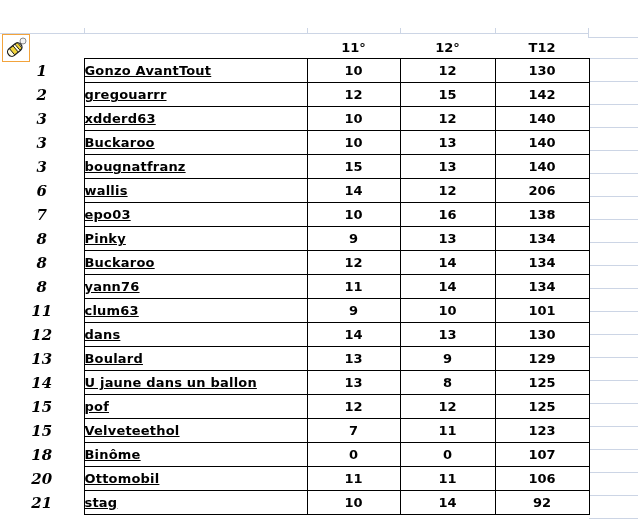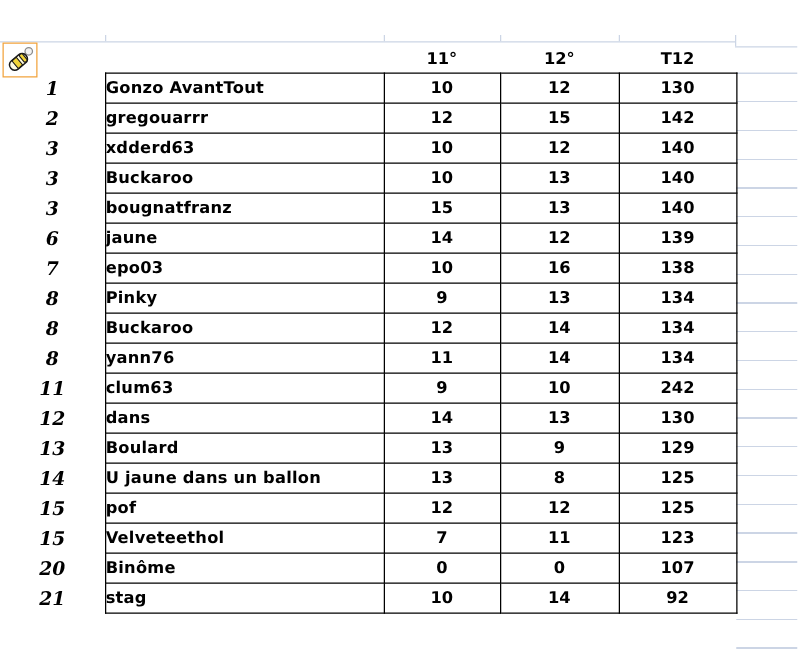--- a/index.html
+++ b/index.html
@@ -53,21 +53,21 @@
     border: none;
   }
   table.board td { height: 23px; padding: 0; color: #000; overflow: hidden; white-space: nowrap; }
   td.b { border: 1.5px solid #000; }
   td.rank {
     font: italic bold 15px "DejaVu Serif", serif;
     text-align: center; padding-right: 10px;
   }
   td.name {
     font: bold 13px "DejaVu Sans", sans-serif;
-    padding-left: 4px; letter-spacing: 0.2px;
+    padding-left: 4px; letter-spacing: 0.2px; text-decoration: underline;
   }
   td.num {
     font: bold 13px "DejaVu Sans", sans-serif;
     text-align: center;
   }
 </style>
 </head>
 <body>
 
 <div class="stage">
@@ -144,24 +144,24 @@
     </tr>
         <tr>
       <td class="rank">3</td>
       <td class="name b">bougnatfranz</td>
       <td class="num b">15</td>
       <td class="num b">13</td>
       <td class="num b">140</td>
     </tr>
         <tr>
       <td class="rank">6</td>
-      <td class="name b">jaune</td>
-      <td class="num b">14</td>
-      <td class="num b">12</td>
-      <td class="num b">139</td>
+      <td class="name b">wallis</td>
+      <td class="num b">14</td>
+      <td class="num b">12</td>
+      <td class="num b">206</td>
     </tr>
         <tr>
       <td class="rank">7</td>
       <td class="name b">epo03</td>
       <td class="num b">10</td>
       <td class="num b">16</td>
       <td class="num b">138</td>
     </tr>
         <tr>
       <td class="rank">8</td>
@@ -182,21 +182,21 @@
       <td class="name b">yann76</td>
       <td class="num b">11</td>
       <td class="num b">14</td>
       <td class="num b">134</td>
     </tr>
         <tr>
       <td class="rank">11</td>
       <td class="name b">clum63</td>
       <td class="num b">9</td>
       <td class="num b">10</td>
-      <td class="num b">242</td>
+      <td class="num b">101</td>
     </tr>
         <tr>
       <td class="rank">12</td>
       <td class="name b">dans</td>
       <td class="num b">14</td>
       <td class="num b">13</td>
       <td class="num b">130</td>
     </tr>
         <tr>
       <td class="rank">13</td>
@@ -220,27 +220,34 @@
       <td class="num b">125</td>
     </tr>
         <tr>
       <td class="rank">15</td>
       <td class="name b">Velveteethol</td>
       <td class="num b">7</td>
       <td class="num b">11</td>
       <td class="num b">123</td>
     </tr>
         <tr>
-      <td class="rank">20</td>
+      <td class="rank">18</td>
       <td class="name b">Binôme</td>
       <td class="num b">0</td>
       <td class="num b">0</td>
       <td class="num b">107</td>
     </tr>
         <tr>
+      <td class="rank">20</td>
+      <td class="name b">Ottomobil</td>
+      <td class="num b">11</td>
+      <td class="num b">11</td>
+      <td class="num b">106</td>
+    </tr>
+        <tr>
       <td class="rank">21</td>
       <td class="name b">stag</td>
       <td class="num b">10</td>
       <td class="num b">14</td>
       <td class="num b">92</td>
     </tr>
       </tbody>
   </table>
 
 </div>

